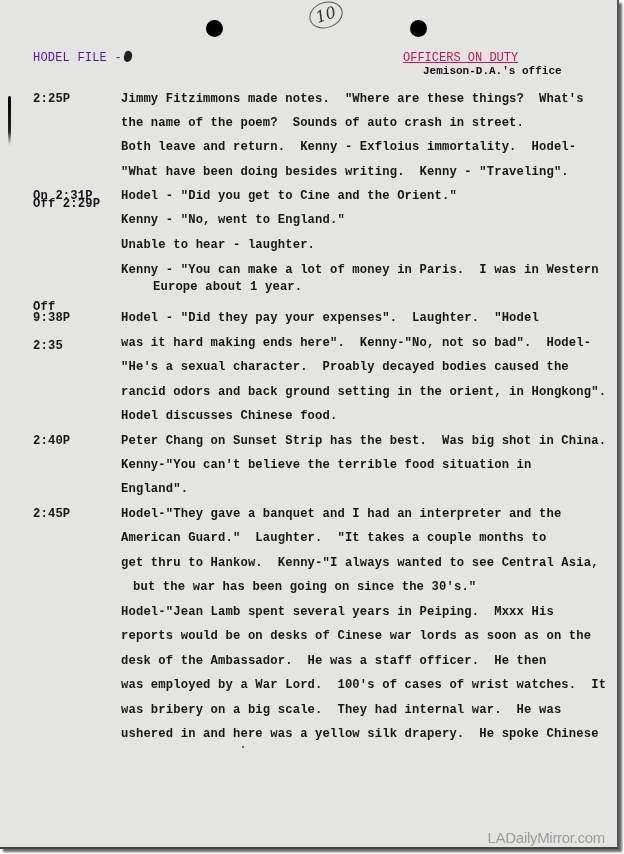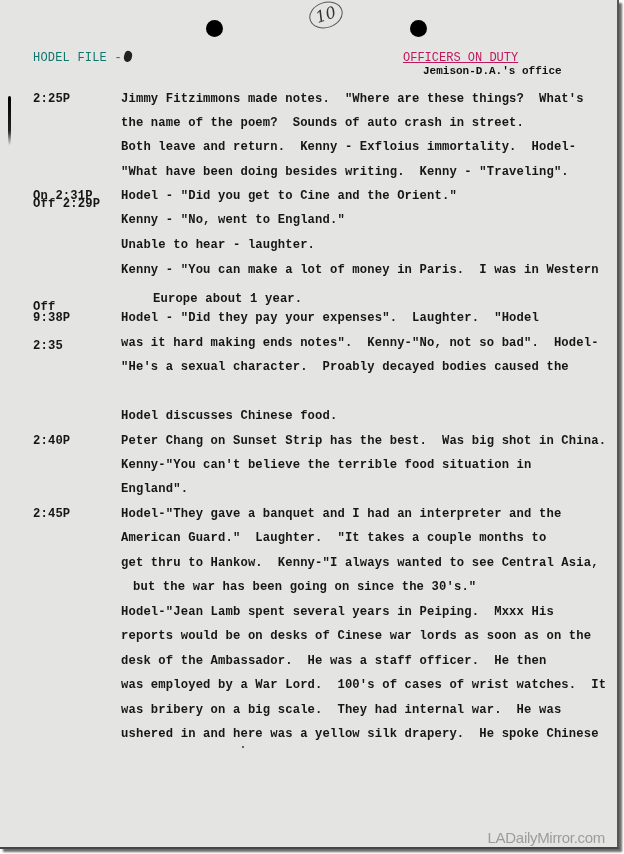--- a/index.html
+++ b/index.html
@@ -21,21 +21,21 @@
     }
     .page-num {
       position: absolute; left: 309px; top: 2px; width: 32px; height: 24px;
       border: 1px solid #555; border-radius: 50%;
       transform: rotate(-18deg);
       font-family: "DejaVu Serif", serif; font-style: italic;
       font-size: 16px; color: #333; text-align: center; line-height: 24px;
     }
     .hdr-left {
       position: absolute; left: 33px; top: 51px;
-      font-size: 12px; color: #0f766e; letter-spacing: 0.2px;
+      font-size: 12px; color: #4c1d95; letter-spacing: 0.2px;
     }
     .hdr-left .mark {
       display: inline-block; width: 8px; height: 11px; background: #222;
       border-radius: 40% 50% 45% 50%; transform: rotate(20deg);
       vertical-align: -1px; margin-left: 2px;
     }
     .hdr-right {
       position: absolute; left: 403px; top: 51px;
       font-size: 12px; color: #be185d; text-decoration: underline;
     }
@@ -89,26 +89,27 @@
   <div class="row ts" style="top:189px;">On 2:31P</div>
   <div class="row tx" style="top:189px;">Hodel - "Did you get to Cine and the Orient."</div>
   <div class="row tx" style="top:213px;">Kenny - "No, went to England."</div>
   <div class="row tx" style="top:238px;">Unable to hear - laughter.</div>
   <div class="row tx" style="top:263px;">Kenny - "You can make a lot of money in Paris.  I was in Western</div>
 
   <div class="row ts stack" style="top:275px;">
     <div>Off</div>
     <div>2:35</div>
   </div>
-  <div class="row tx" style="top:292px;padding-left:32px;">Europe about 1 year.</div>
+  <div class="row tx" style="top:280px;padding-left:32px;">Europe about 1 year.</div>
 
   <div class="row ts" style="top:311px;">9:38P</div>
   <div class="row tx" style="top:311px;">Hodel - "Did they pay your expenses".  Laughter.  "Hodel</div>
-  <div class="row tx" style="top:336px;">was it hard making ends notes".  Kenny-"No, not so bad".  Hodel-</div>
+  <div class="row tx" style="top:336px;">was it hard making ends here".  Kenny-"No, not so bad".  Hodel-</div>
   <div class="row tx" style="top:360px;">"He's a sexual character.  Proably decayed bodies caused the</div>
+  <div class="row tx" style="top:385px;">rancid odors and back ground setting in the orient, in Hongkong".</div>
   <div class="row tx" style="top:409px;">Hodel discusses Chinese food.</div>
 
   <div class="row ts" style="top:434px;">2:40P</div>
   <div class="row tx" style="top:434px;">Peter Chang on Sunset Strip has the best.  Was big shot in China.</div>
   <div class="row tx" style="top:458px;">Kenny-"You can't believe the terrible food situation in</div>
   <div class="row tx" style="top:482px;">England".</div>
 
   <div class="row ts" style="top:507px;">2:45P</div>
   <div class="row tx" style="top:507px;">Hodel-"They gave a banquet and I had an interpreter and the</div>
   <div class="row tx" style="top:531px;">American Guard."  Laughter.  "It takes a couple months to</div>

